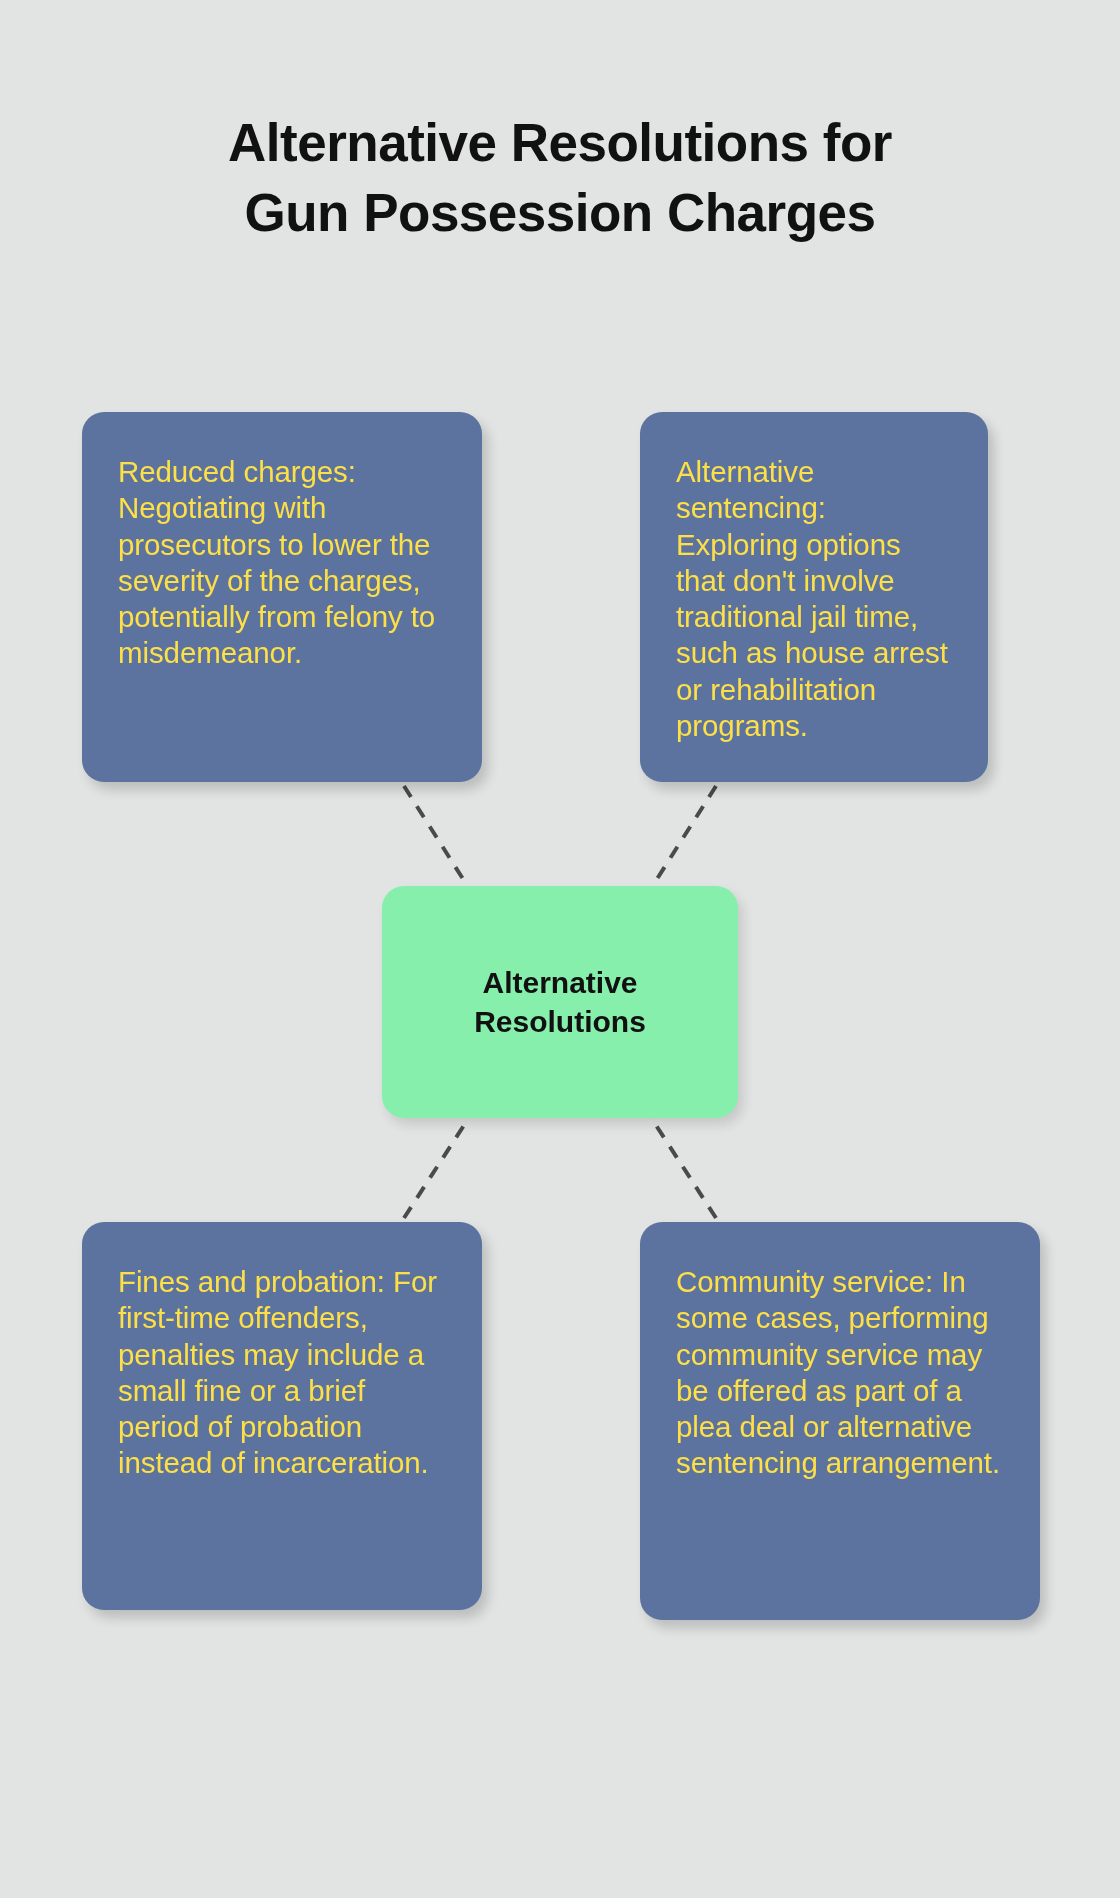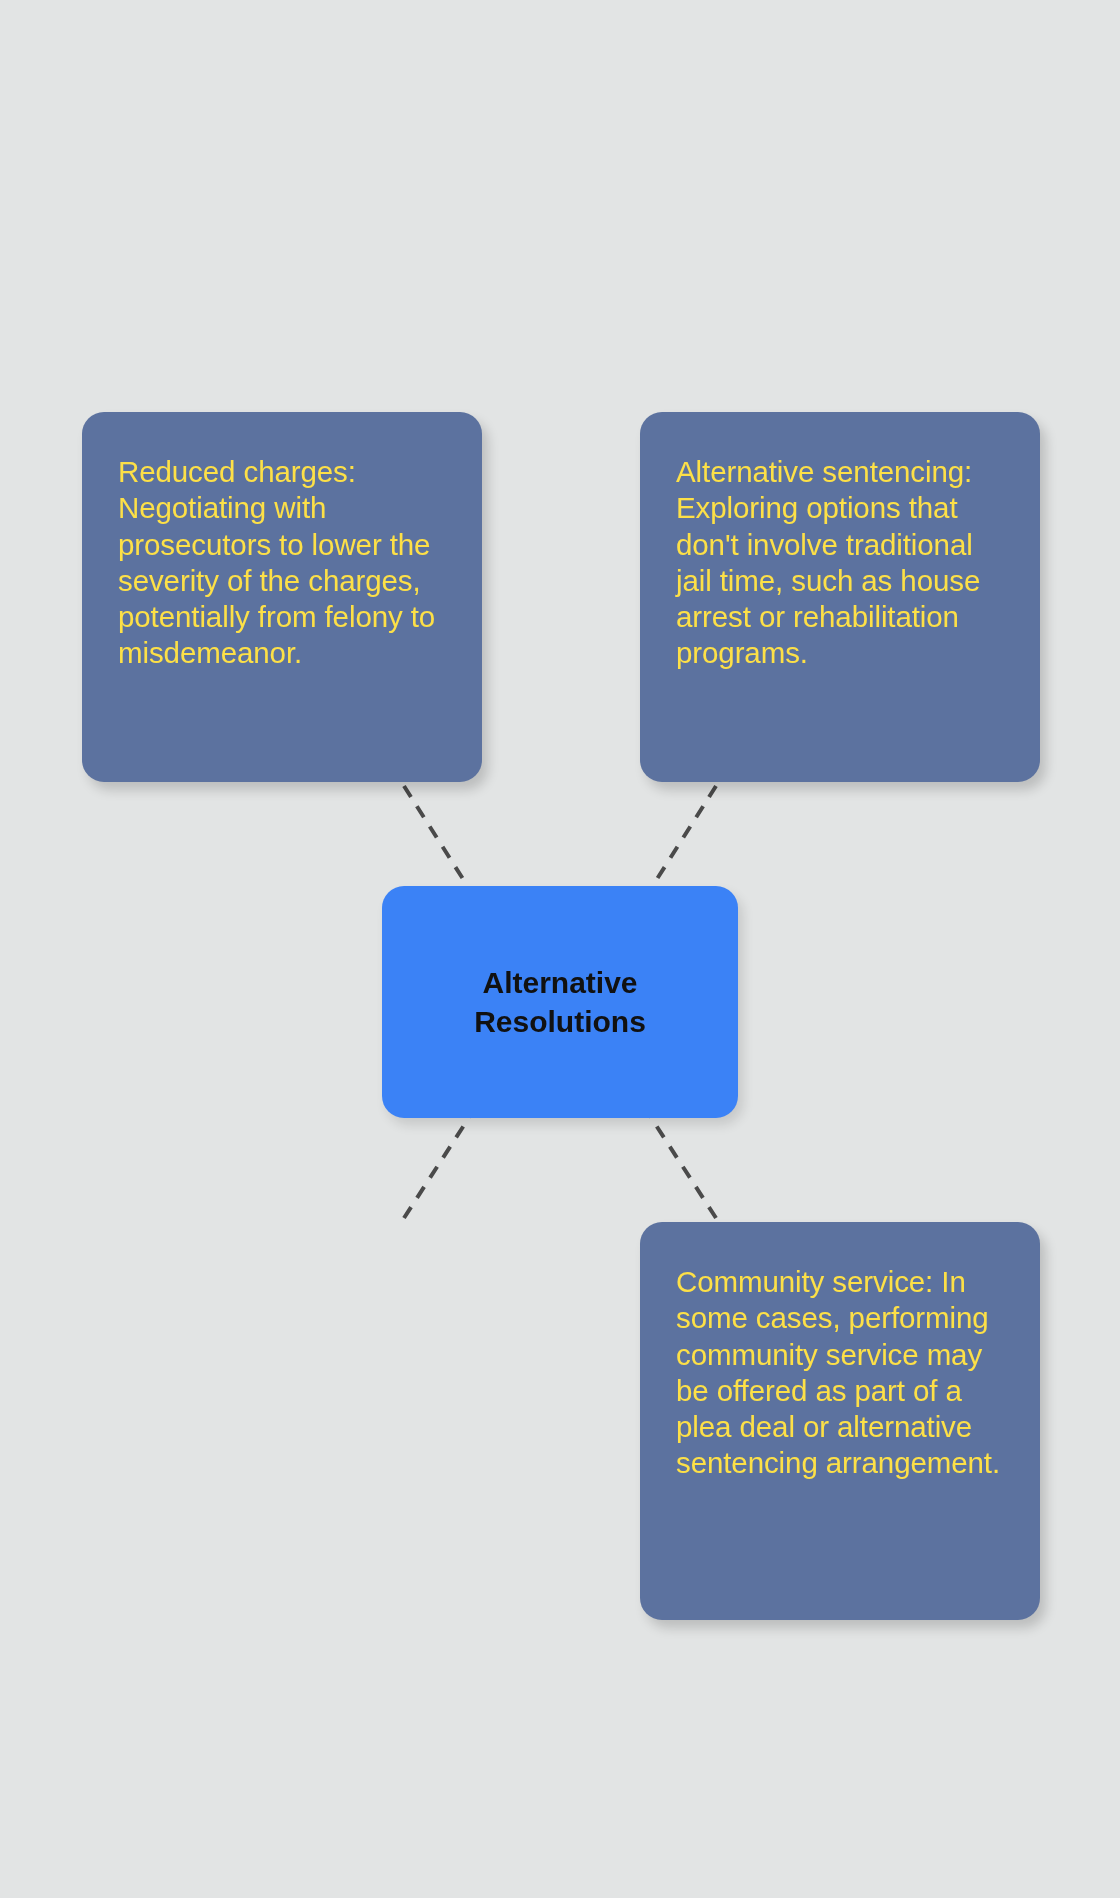--- a/index.html
+++ b/index.html
@@ -46,32 +46,32 @@
     border-radius: 22px;
     background: #5c729f;
     color: #fde047;
     padding: 42px 36px 30px 36px;
     font-size: 29.5px;
     line-height: 1.23;
     box-shadow: 6px 8px 12px rgba(0,0,0,0.17);
     letter-spacing: -0.1px;
   }
   .node.tl { left: 82px;  top: 412px;  width: 400px; height: 370px; }
-  .node.tr { left: 640px; top: 412px;  width: 400px; height: 370px; }
+  .node.tr { left: 640px; top: 412px;  width: 348px; height: 370px; }
   .node.bl { left: 82px;  top: 1222px; width: 400px; height: 388px; }
   .node.br { left: 640px; top: 1222px; width: 400px; height: 398px; }
 
   .center-node {
     position: absolute;
     left: 382px;
     top: 886px;
     width: 356px;
     height: 232px;
     border-radius: 22px;
-    background: #3b82f6;
+    background: #86efac;
     box-shadow: 5px 7px 12px rgba(0,0,0,0.12);
     display: flex;
     align-items: center;
     justify-content: center;
     text-align: center;
     color: #111111;
     font-size: 30px;
     font-weight: bold;
     line-height: 1.3;
     white-space: pre-line;
@@ -125,20 +125,22 @@
     font-family: "Liberation Serif", serif;
     letter-spacing: 0.2px;
     color: #2a2a2a;
   }
 </style>
 </head>
 <body>
 
 <div class="page">
 
+  <div class="title">Alternative Resolutions for
+Gun Possession Charges</div>
 
   <svg class="connectors" viewBox="0 0 1120 1898" width="1120" height="1898">
     <line x1="404" y1="786" x2="470" y2="890" stroke="#4a4a4a" stroke-width="4" stroke-dasharray="13 11" stroke-linecap="butt"></line>
     <line x1="716" y1="786" x2="650" y2="890" stroke="#4a4a4a" stroke-width="4" stroke-dasharray="13 11" stroke-linecap="butt"></line>
     <line x1="404" y1="1218" x2="470" y2="1116" stroke="#4a4a4a" stroke-width="4" stroke-dasharray="13 11" stroke-linecap="butt"></line>
     <line x1="716" y1="1218" x2="650" y2="1116" stroke="#4a4a4a" stroke-width="4" stroke-dasharray="13 11" stroke-linecap="butt"></line>
   </svg>
 
   <div class="node tl">
     <span>Reduced charges: Negotiating with prosecutors to lower the severity of the charges, potentially from felony to misdemeanor.</span>
@@ -146,19 +148,22 @@
 
   <div class="node tr">
     <span>Alternative sentencing: Exploring options that don't involve traditional jail time, such as house arrest or rehabilitation programs.</span>
   </div>
 
   <div class="center-node">
     <span>Alternative
 Resolutions</span>
   </div>
 
+  <div class="node bl">
+    <span>Fines and probation: For first-time offenders, penalties may include a small fine or a brief period of probation instead of incarceration.</span>
+  </div>
 
   <div class="node br">
     <span>Community service: In some cases, performing community service may be offered as part of a plea deal or alternative sentencing arrangement.</span>
   </div>
 
 
 </div>
 
 </body></html>

